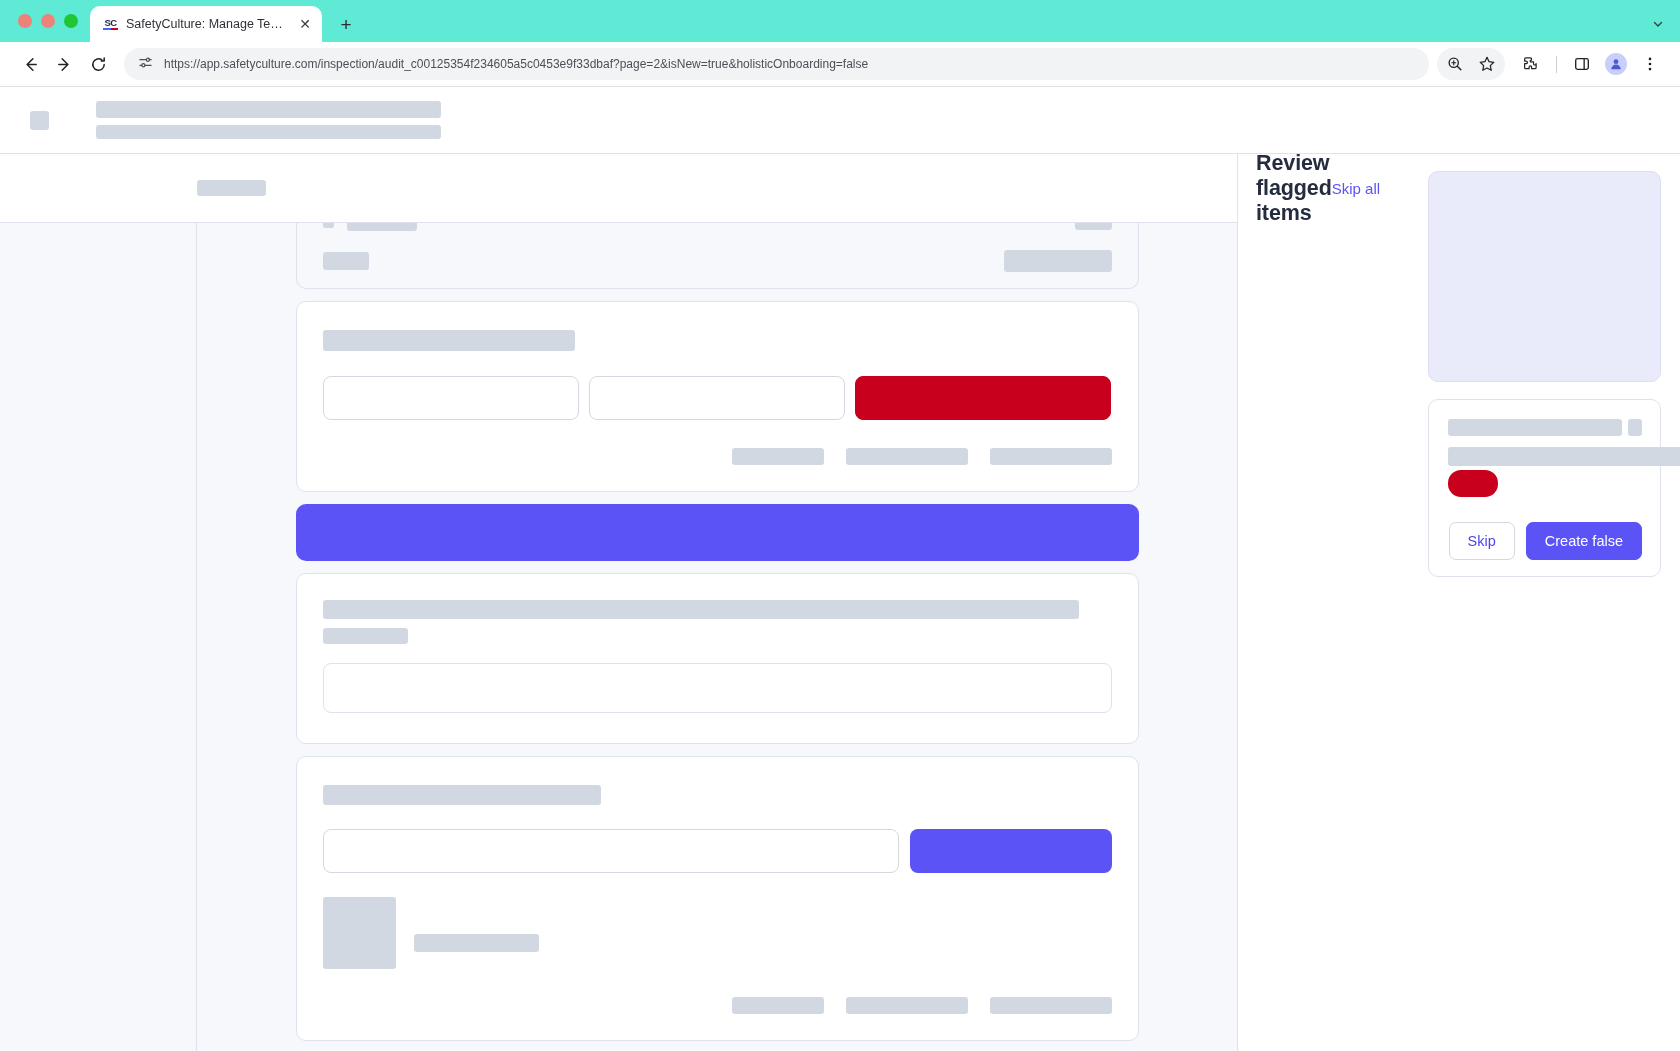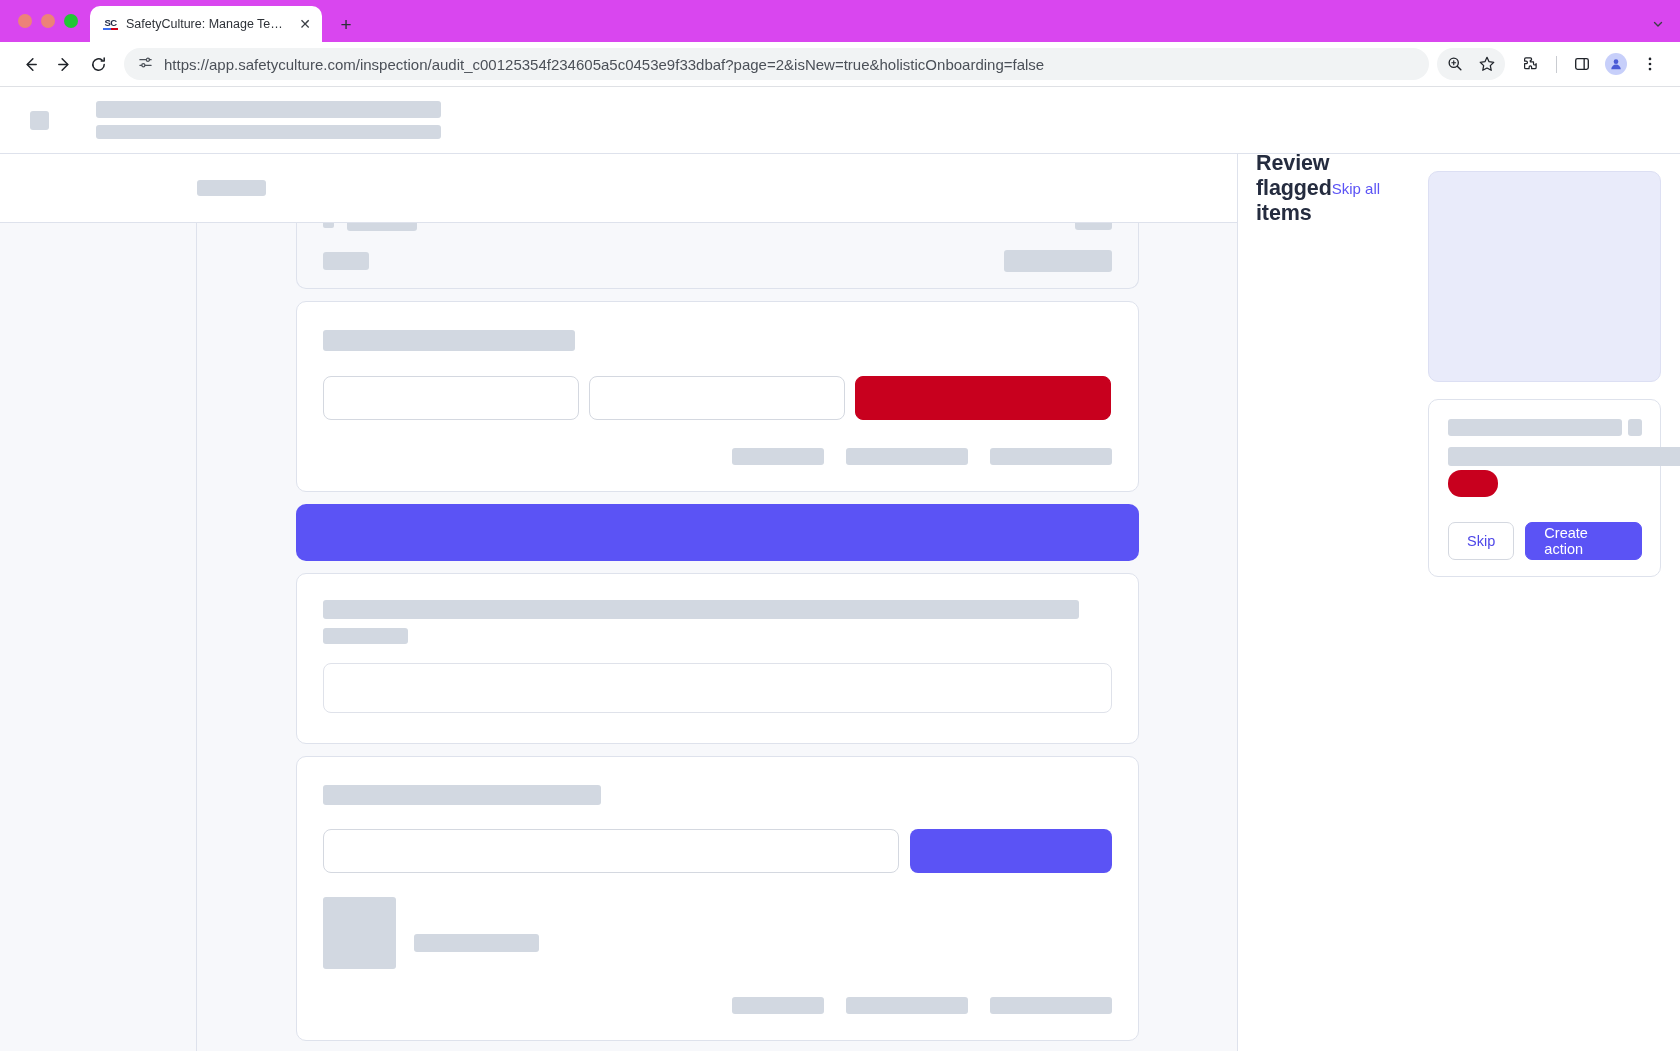--- a/index.html
+++ b/index.html
@@ -16,21 +16,21 @@
   .browser {
     width: 1680px;
     height: 1051px;
     display: flex;
     flex-direction: column;
     background: #ffffff;
   }
 
   .tabstrip {
     height: 42px;
-    background: #d946ef;
+    background: #5eead4;
     display: flex;
     align-items: flex-end;
     padding-left: 14px;
     position: relative;
     flex: 0 0 42px;
   }
 
   .traffic {
     display: flex;
     align-items: center;
@@ -135,21 +135,21 @@
     background: #f1f3f4;
     border-radius: 16px;
     display: flex;
     align-items: center;
     padding: 0 14px;
     gap: 11px;
     margin: 0 6px 0 8px;
     min-width: 0;
   }
   .omnibox .url {
-    font-size: 15px;
+    font-size: 12px;
     color: #4b5058;
     white-space: nowrap;
     overflow: hidden;
     text-overflow: ellipsis;
     flex: 1;
   }
 
   .tool-icons {
     display: flex;
     align-items: center;
@@ -700,21 +700,21 @@
           <div class="flag-card">
             <div class="fc-row1">
               <span class="bar"></span>
               <span class="spacer"></span>
               <span class="chk"></span>
             </div>
             <div class="fc-row2"></div>
             <div class="fc-chip"></div>
             <div class="fc-actions">
               <div class="btn btn-skip">Skip</div>
-              <div class="btn btn-primary">Create action</div>
+              <div class="btn btn-primary">Create false</div>
             </div>
           </div>
         </div>
       </div>
 
     </div>
   </div>
 </div>
 
 </body></html>

